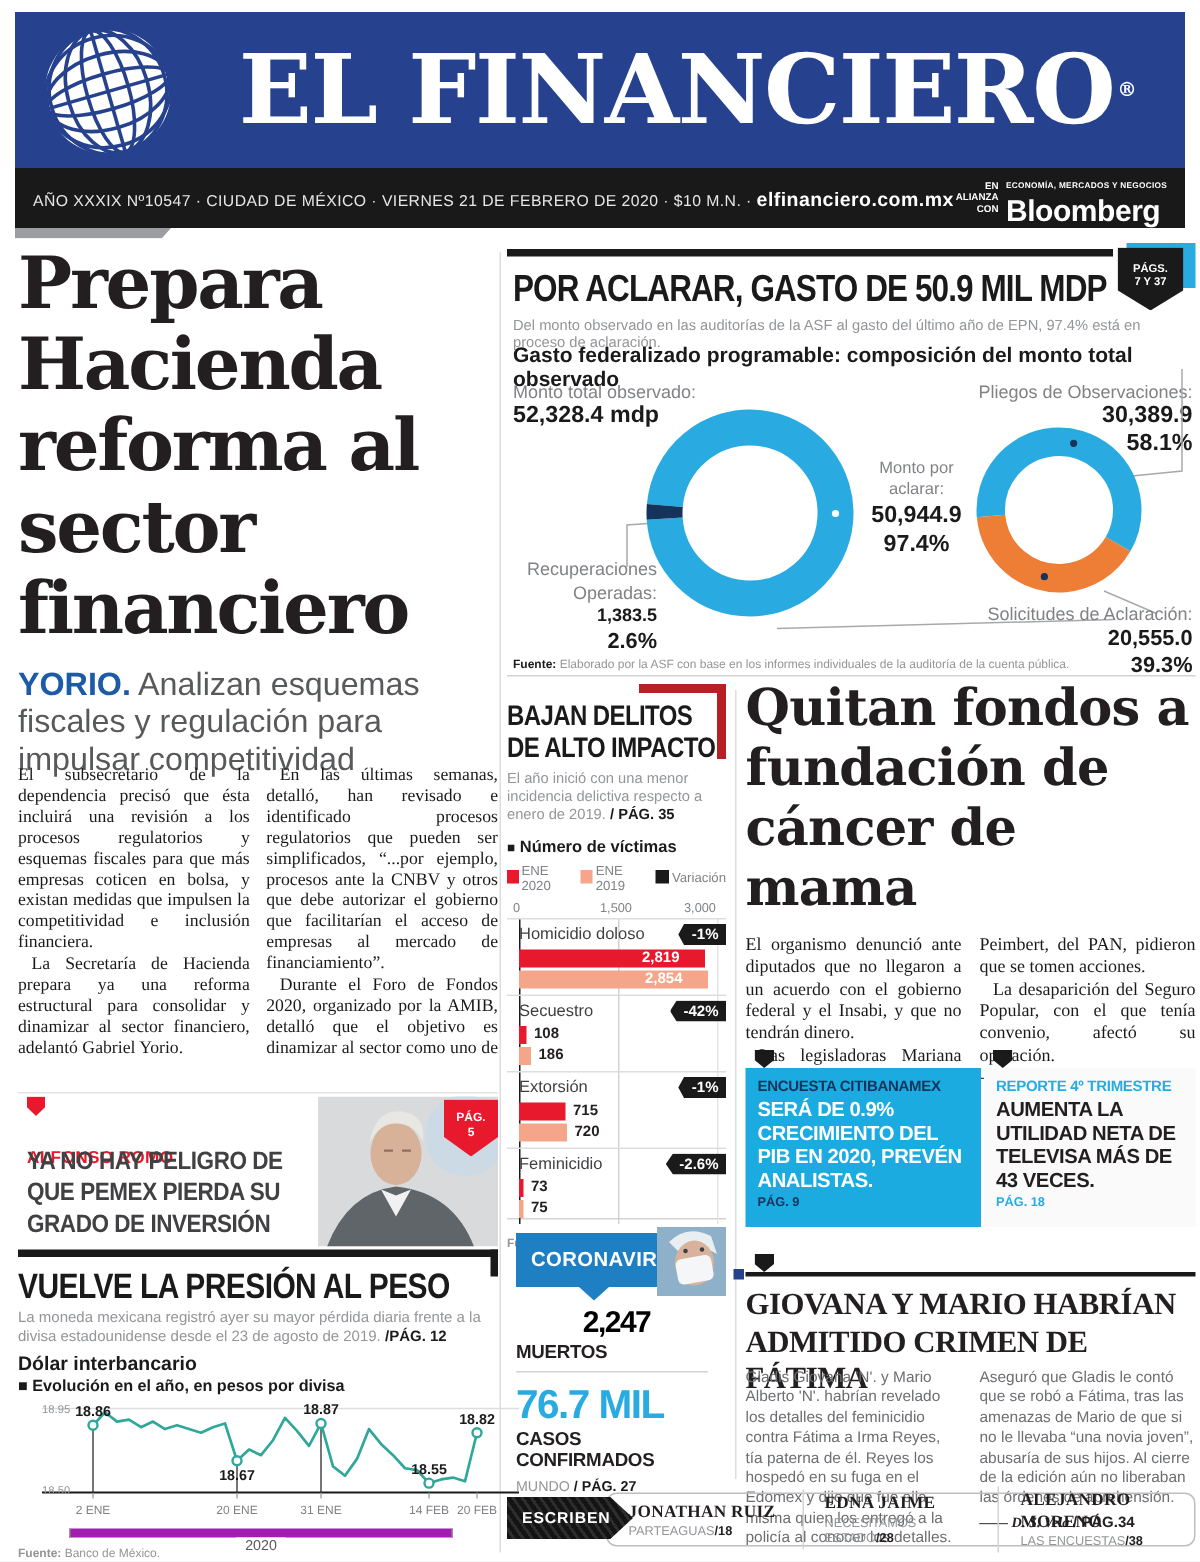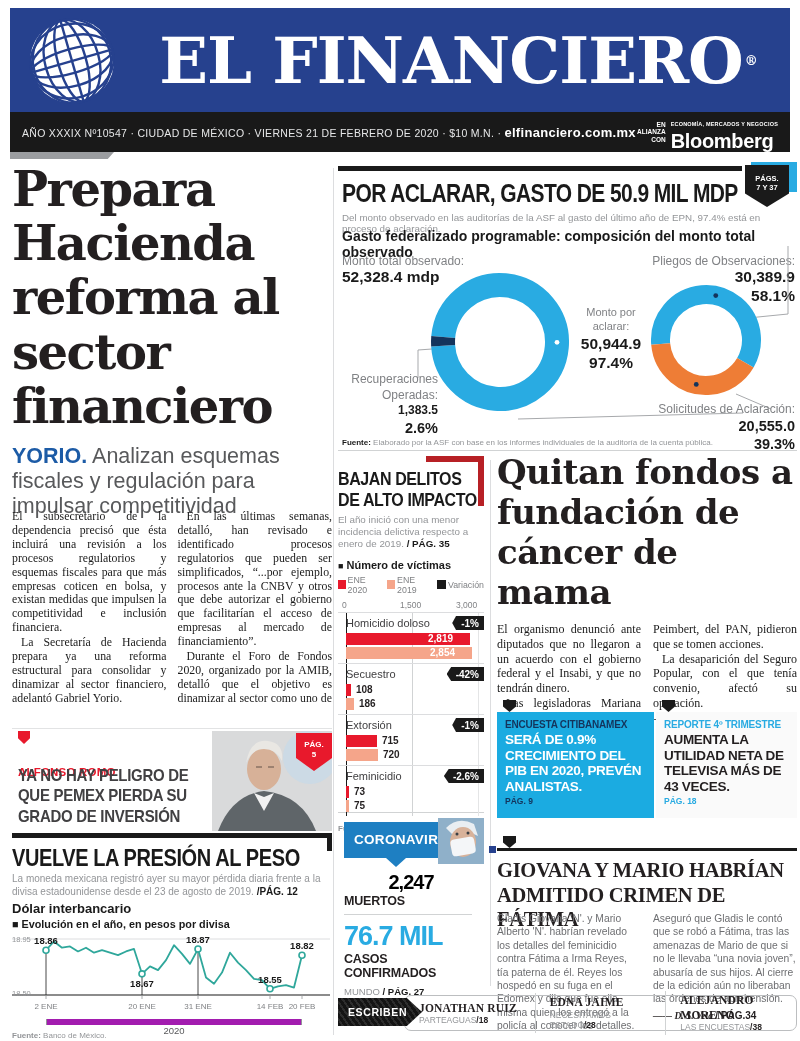--- a/index.html
+++ b/index.html
@@ -124,21 +124,21 @@
   
   .peso { position:absolute; left:12px; top:833px; width:320px; height:206px; }
   .peso-topbar { position:absolute; left:0; top:0; width:100%; height:5px; background:#1a1a1a; }
   .peso-topbar-end { position:absolute; right:0; top:0; width:5px; height:18px; background:#1a1a1a; }
   .peso-title { position:absolute; left:0; top:12px; font-size:20px; font-weight:900; letter-spacing:-.4px; color:#1a1a1a;
     transform:scale(1,1.18); transform-origin:left top; white-space:nowrap; }
   .peso-deck { position:absolute; left:0; top:40px; width:318px; font-size:10px; line-height:1.25; color:#939598; }
   .peso-deck b { color:#1a1a1a; }
   .peso-sub { position:absolute; left:0; top:68px; font-size:13px; font-weight:700; color:#1a1a1a; }
   .peso-kicker { position:absolute; left:0; top:85px; font-size:10.8px; font-weight:700; color:#1a1a1a; }
-  .peso-chart { position:absolute; left:0; top:100px; }
+  .peso-chart { position:absolute; left:16px; top:100px; }
   .year-bracket { position:absolute; left:34px; top:186px; width:256px; border-top:6px solid #a21caf; height:12px; }
   .year-bracket::before, .year-bracket::after { content:""; position:absolute; top:-6px; width:1px; height:6px; background:#939598; }
   .year-bracket::before { left:0; } .year-bracket::after { right:0; }
   .year-bracket span { position:absolute; left:50%; top:0; transform:translateX(-50%); font-size:9.5px; color:#58595b; background:#fff; padding:0 6px; }
   .peso-fuente { position:absolute; left:0; top:198px; font-size:8px; color:#939598; }
 
   
   .corona { position:absolute; left:338px; top:818px; width:146px; height:168px; }
   .corona-banner { position:absolute; left:6px; top:4px; width:134px; height:36px; background:#1e7fc2; }
   .corona-banner::after { content:""; position:absolute; left:42px; bottom:-9px; border-left:10px solid transparent; border-right:10px solid transparent; border-top:9px solid #1e7fc2; }

